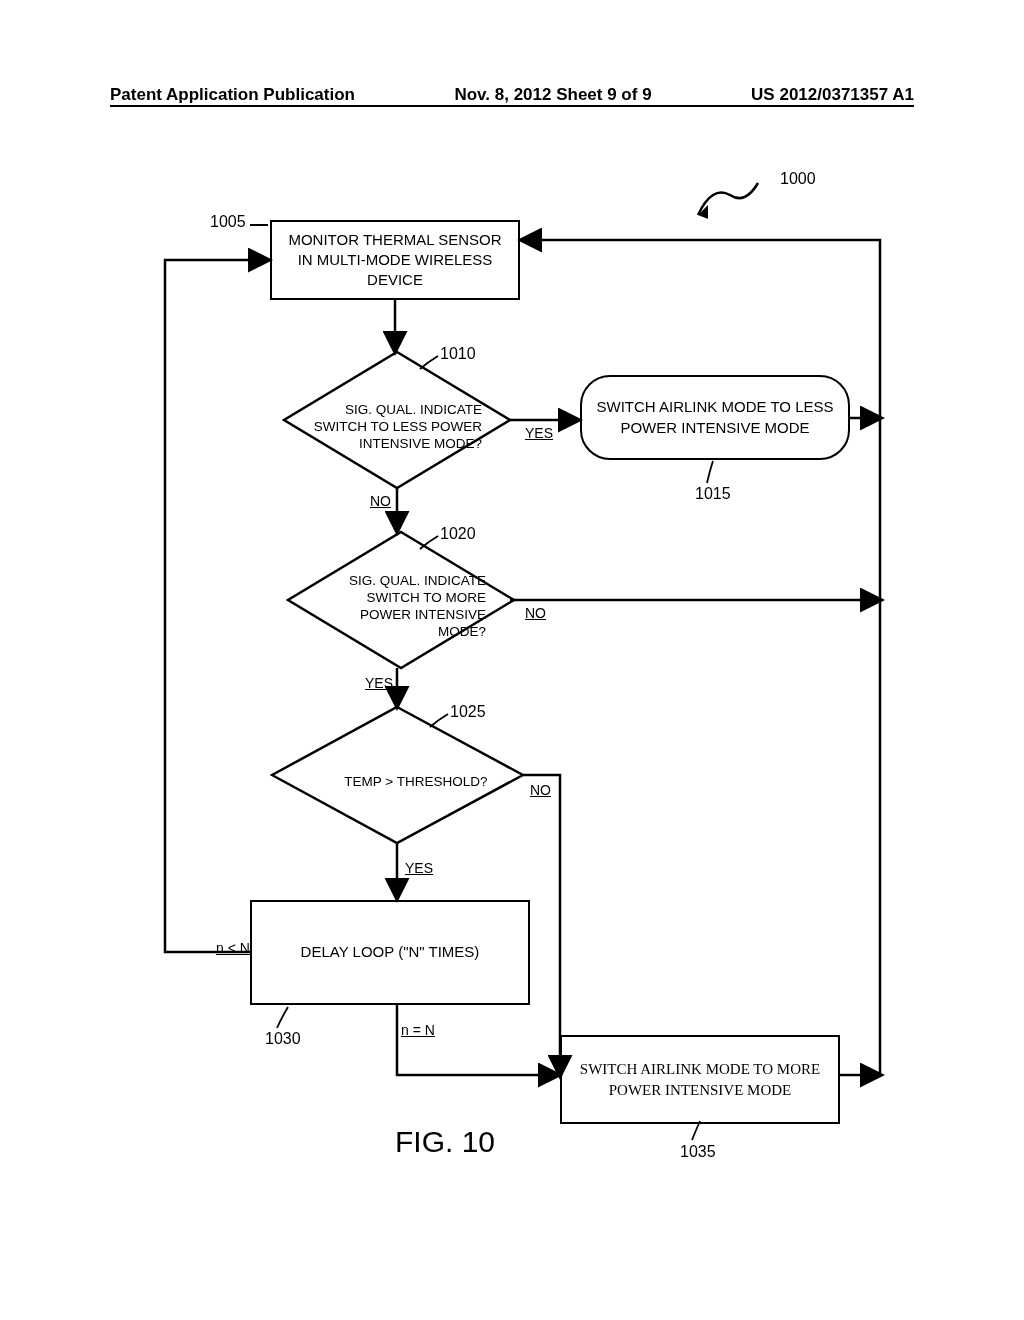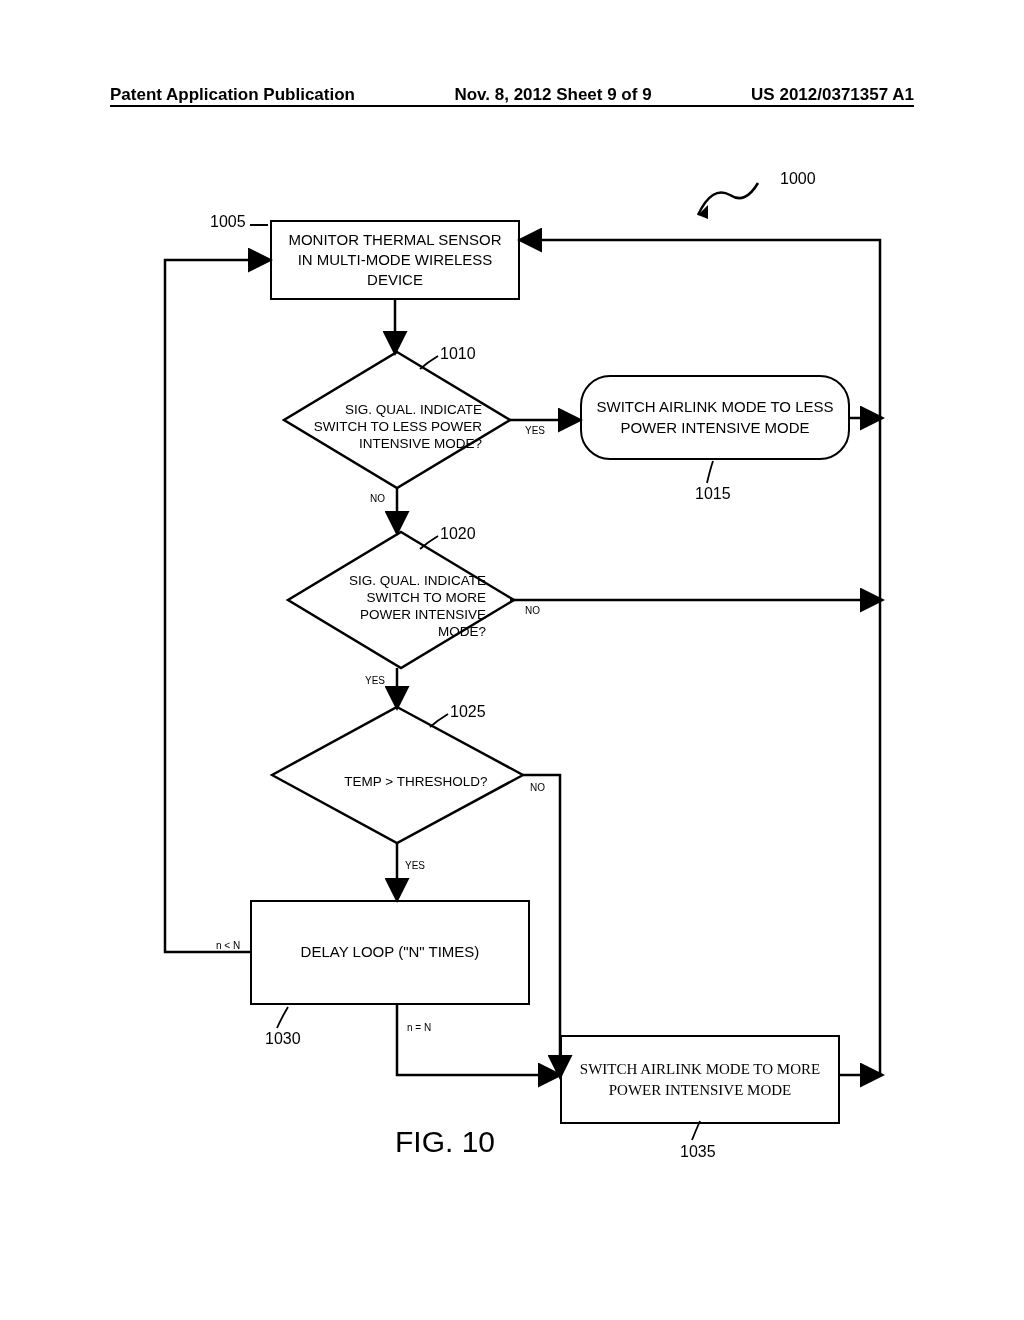--- a/index.html
+++ b/index.html
@@ -57,21 +57,22 @@
     top: 50%; left: 50%;
     transform: translate(-50%, -50%);
     text-align: right;
     font-size: 13.5px;
     line-height: 1.25;
     width: 150px;
     margin-top: 7px;
   }
   .label {
     position: absolute;
-    font-size: 10px;
+    font-size: 14px;
+    text-decoration: underline;
   }
   .ref {
     position: absolute;
     font-size: 16px;
   }
   .fig-title {
     position: absolute;
     font-size: 30px;
     font-weight: normal;
   }
@@ -144,21 +145,21 @@
   </div>
   <div class="ref" style="left:570px; top:978px;">1035</div>
 
   <div class="label" style="left:415px; top:260px;">YES</div>
   <div class="label" style="left:260px; top:328px;">NO</div>
   <div class="label" style="left:415px; top:440px;">NO</div>
   <div class="label" style="left:255px; top:510px;">YES</div>
   <div class="label" style="left:420px; top:617px;">NO</div>
   <div class="label" style="left:295px; top:695px;">YES</div>
   <div class="label" style="left:106px; top:775px;">n &lt; N</div>
-  <div class="label" style="left:297px; top:857px;">n = N</div>
+  <div class="label" style="left:291px; top:857px;">n = N</div>
 
   <div class="fig-title" style="left:285px; top:960px;">FIG.  10</div>
 
   <svg class="arrows">
     <defs>
       <marker id="ah" markerWidth="10" markerHeight="10" refX="8" refY="5" orient="auto">
         <polygon points="0,0 10,5 0,10" fill="#000"></polygon>
       </marker>
     </defs>
 

